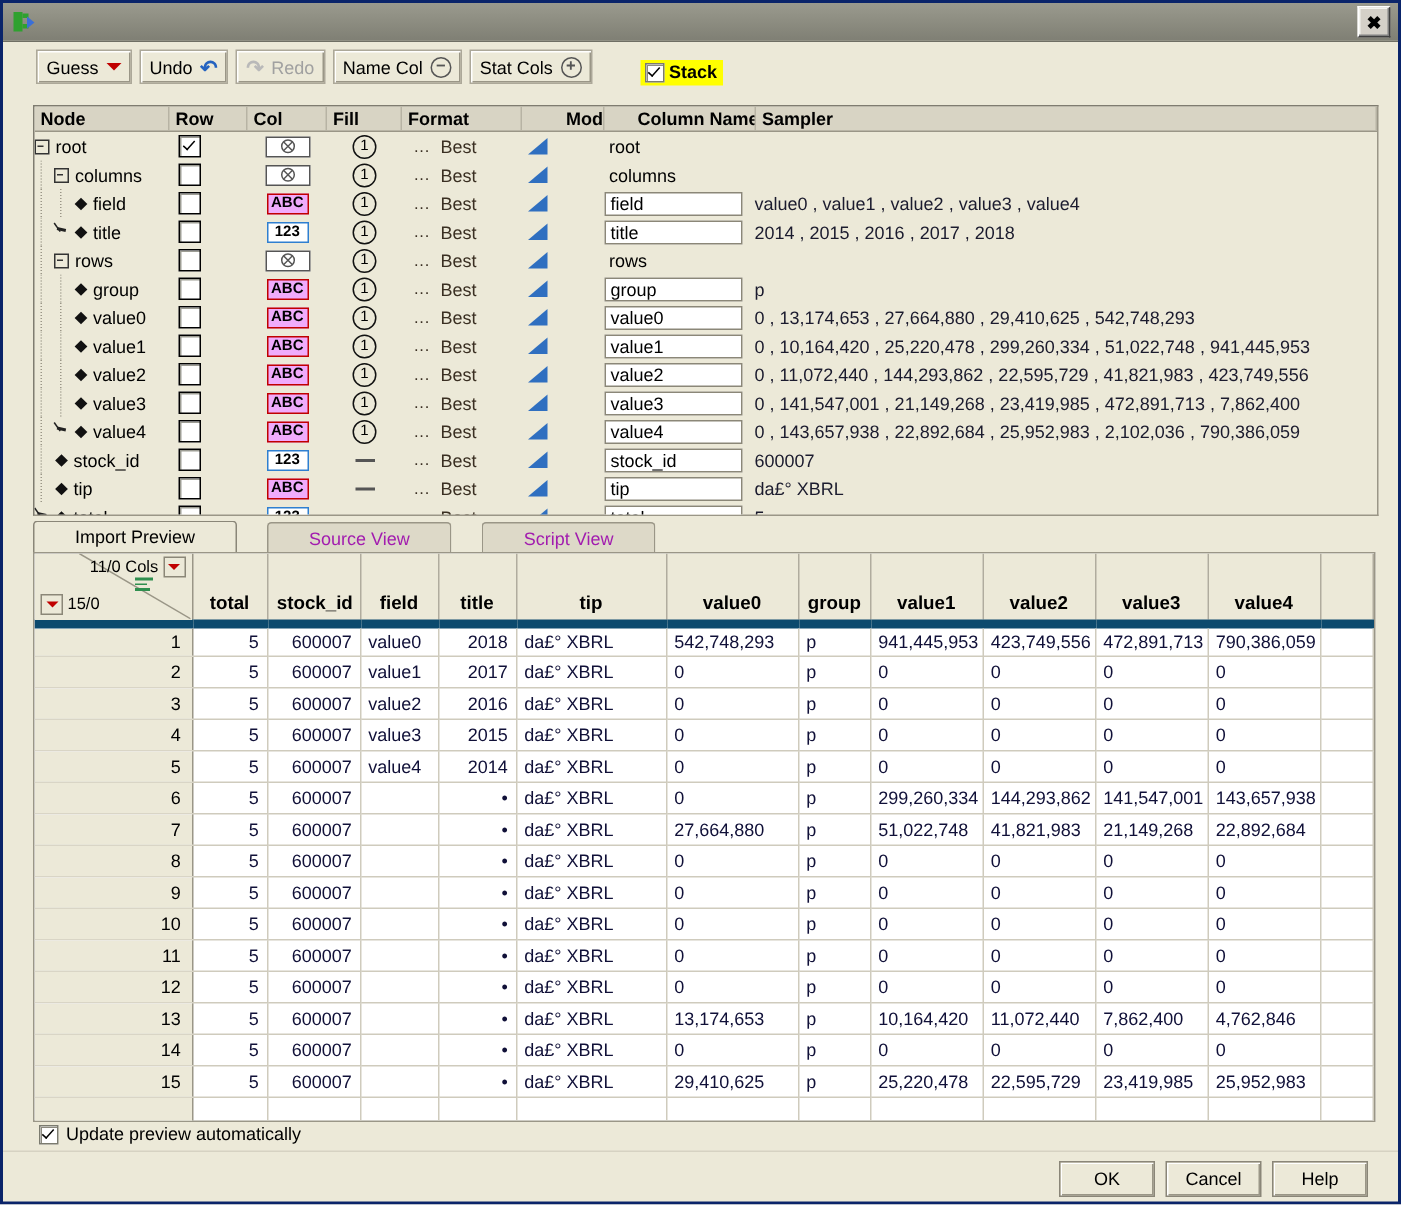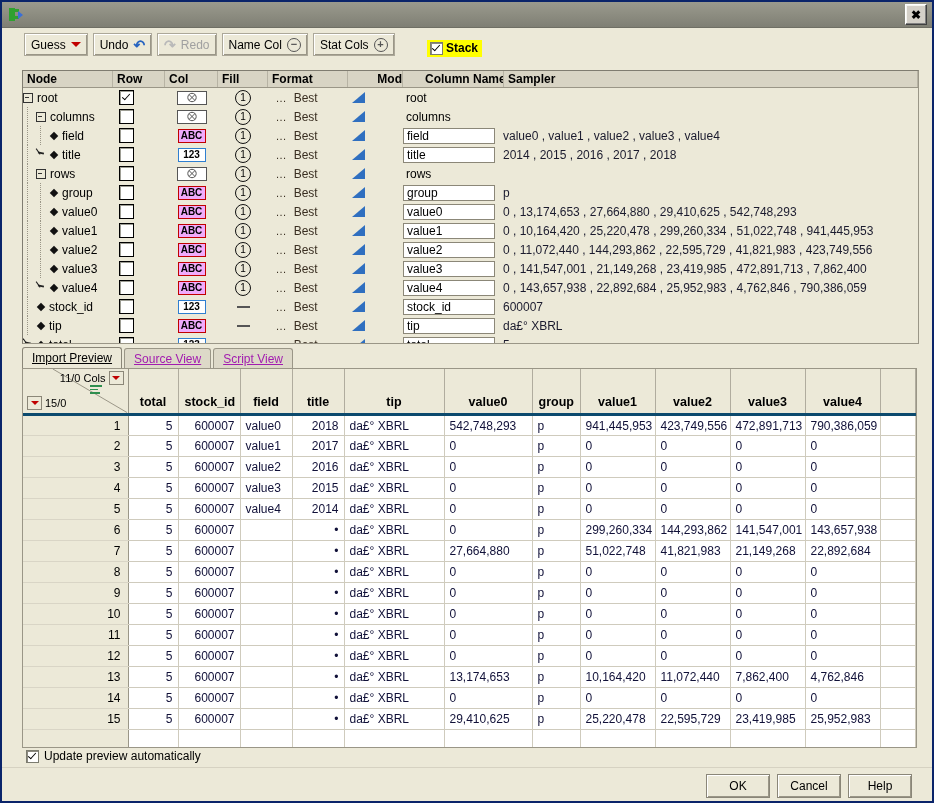--- a/index.html
+++ b/index.html
@@ -236,36 +236,36 @@
     font-family:"Liberation Sans",sans-serif;font-size:12px;color:#000;
     padding:0 3px;box-sizing:border-box;line-height:14px;
   }
   .cname-plain{padding-left:3px;}
 
   
   .tabs{
     position:absolute;left:20px;top:345px;display:flex;align-items:flex-end;height:21px;
   }
   .tab{
-    height:20px;padding:0 9px;font-size:12px;line-height:20px;box-sizing:border-box;
-    border:1px solid #9a9687;border-bottom:none;margin-right:2px;
-    border-radius:3px 3px 0 0;cursor:default;white-space:nowrap;text-decoration:underline;
+    height:20px;padding:0 27px;font-size:12px;line-height:20px;box-sizing:border-box;
+    border:1px solid #9a9687;border-bottom:none;margin-right:20px;
+    border-radius:3px 3px 0 0;cursor:default;white-space:nowrap;
   }
   .tab.active{background:#ece9d8;color:#000;height:21px;line-height:21px;border-color:#8a8678;}
   .tab.inactive{background:#ddd9c8;color:#a21caf;}
 
   
   .preview{
     position:absolute;left:20px;top:366px;width:895px;height:380px;
     background:#ffffff;border:1px solid #9a9687;box-sizing:border-box;overflow:hidden;
   }
   .ptable{border-collapse:collapse;table-layout:fixed;width:100%;font-size:12px;}
   .ptable th{
     background:#ece9d8;height:44px;font-weight:bold;font-size:12.5px;
-    border-right:1px solid #b0ac9e;border-bottom:3px solid #0c4a6e;
+    border-right:1px solid #b0ac9e;border-bottom:6px solid #0c4a6e;
     vertical-align:bottom;padding:0 6px 4px 6px;box-sizing:border-box;
     text-align:center;white-space:nowrap;
   }
   .ptable th.corner{
     background:#ece9d8;position:relative;text-align:left;padding:0;
     border-right:1px solid #9a9687;
   }
   .corner-inner{position:relative;width:100%;height:44px;}
   .corner-diag{position:absolute;inset:0;}
   .corner-cols{
@@ -701,21 +701,21 @@
           <div class="c-format">
             <span class="dots">...</span>
             <span>Best</span>
           </div>
           <div class="c-mod">
             <span class="modtri"></span>
           </div>
           <div class="c-cname">
             <span class="cname-input">value4</span>
           </div>
-          <div class="c-sampler">0 , 143,657,938 , 22,892,684 , 25,952,983 , 4,762,846 , 790,386,059</div>
+          <div class="c-sampler">0 , 143,657,938 , 22,892,684 , 25,952,983 , 2,102,036 , 790,386,059</div>
         </div>
         <div class="trow">
           <div class="c-node">
             <span class="indent dotline" style="width:13px"></span>
             <span class="diamond"></span>
             <span class="nodelabel">stock_id</span>
           </div>
           <div class="c-row">
             <span class="rowchk"></span>
           </div>

